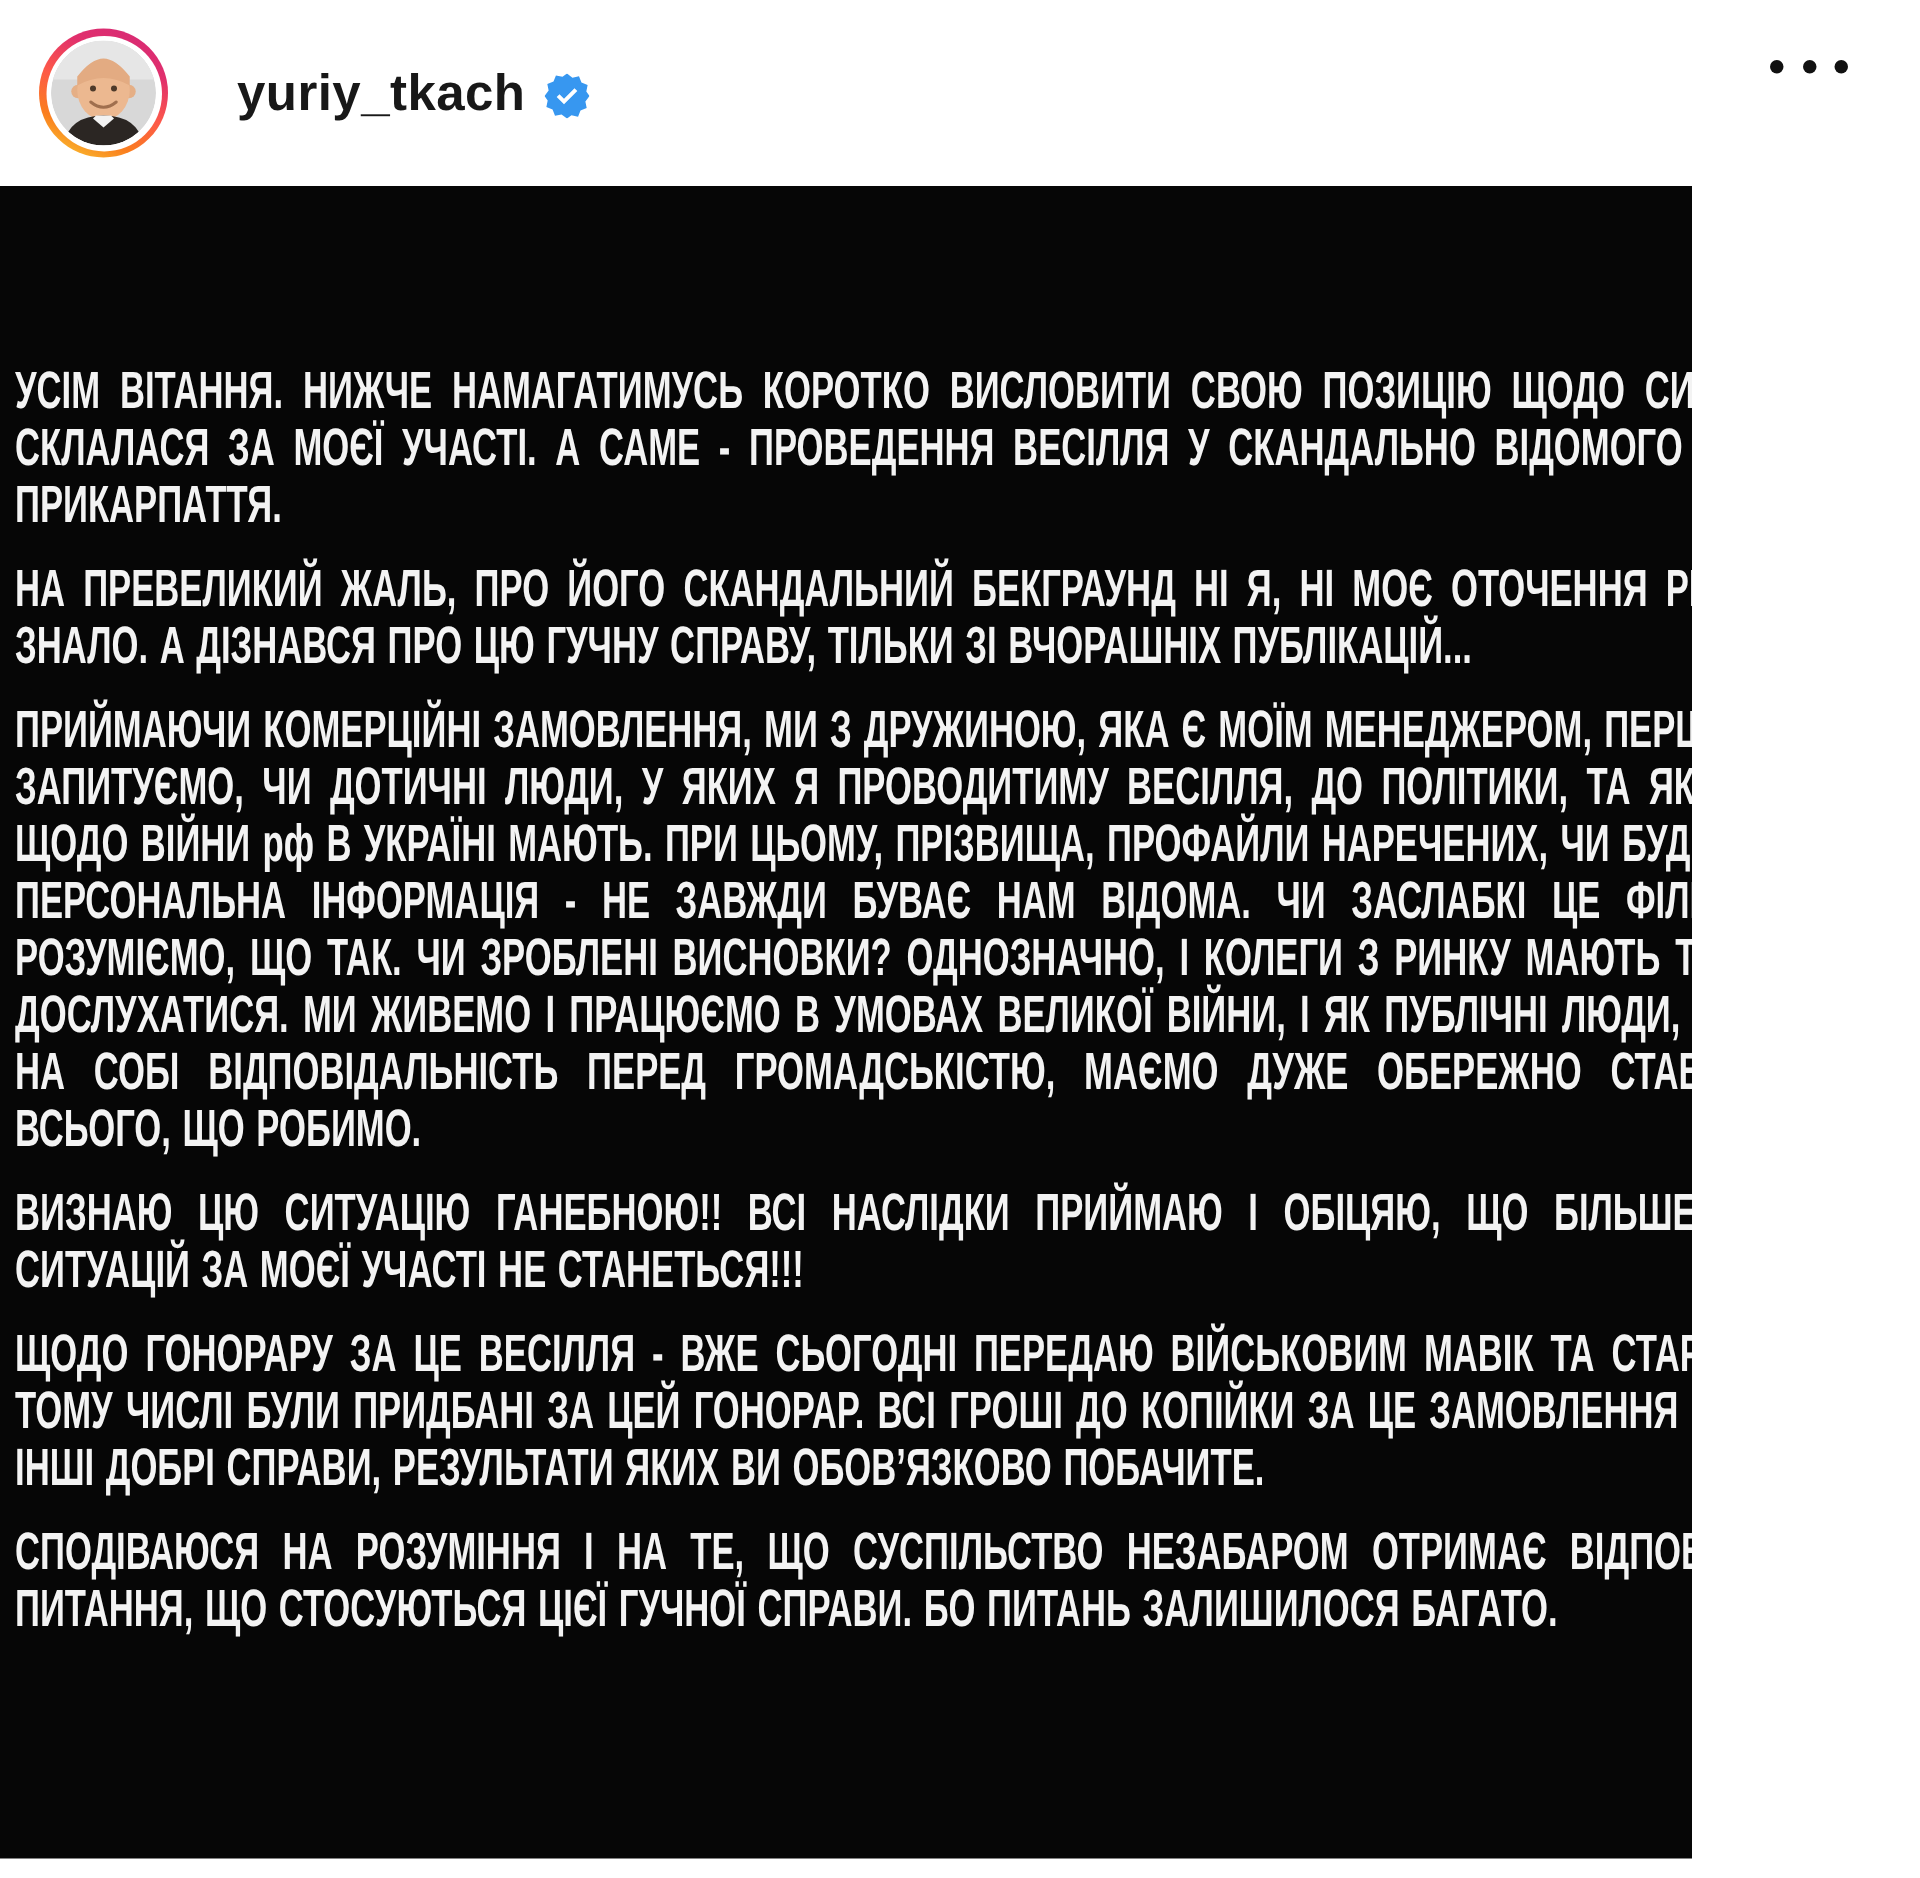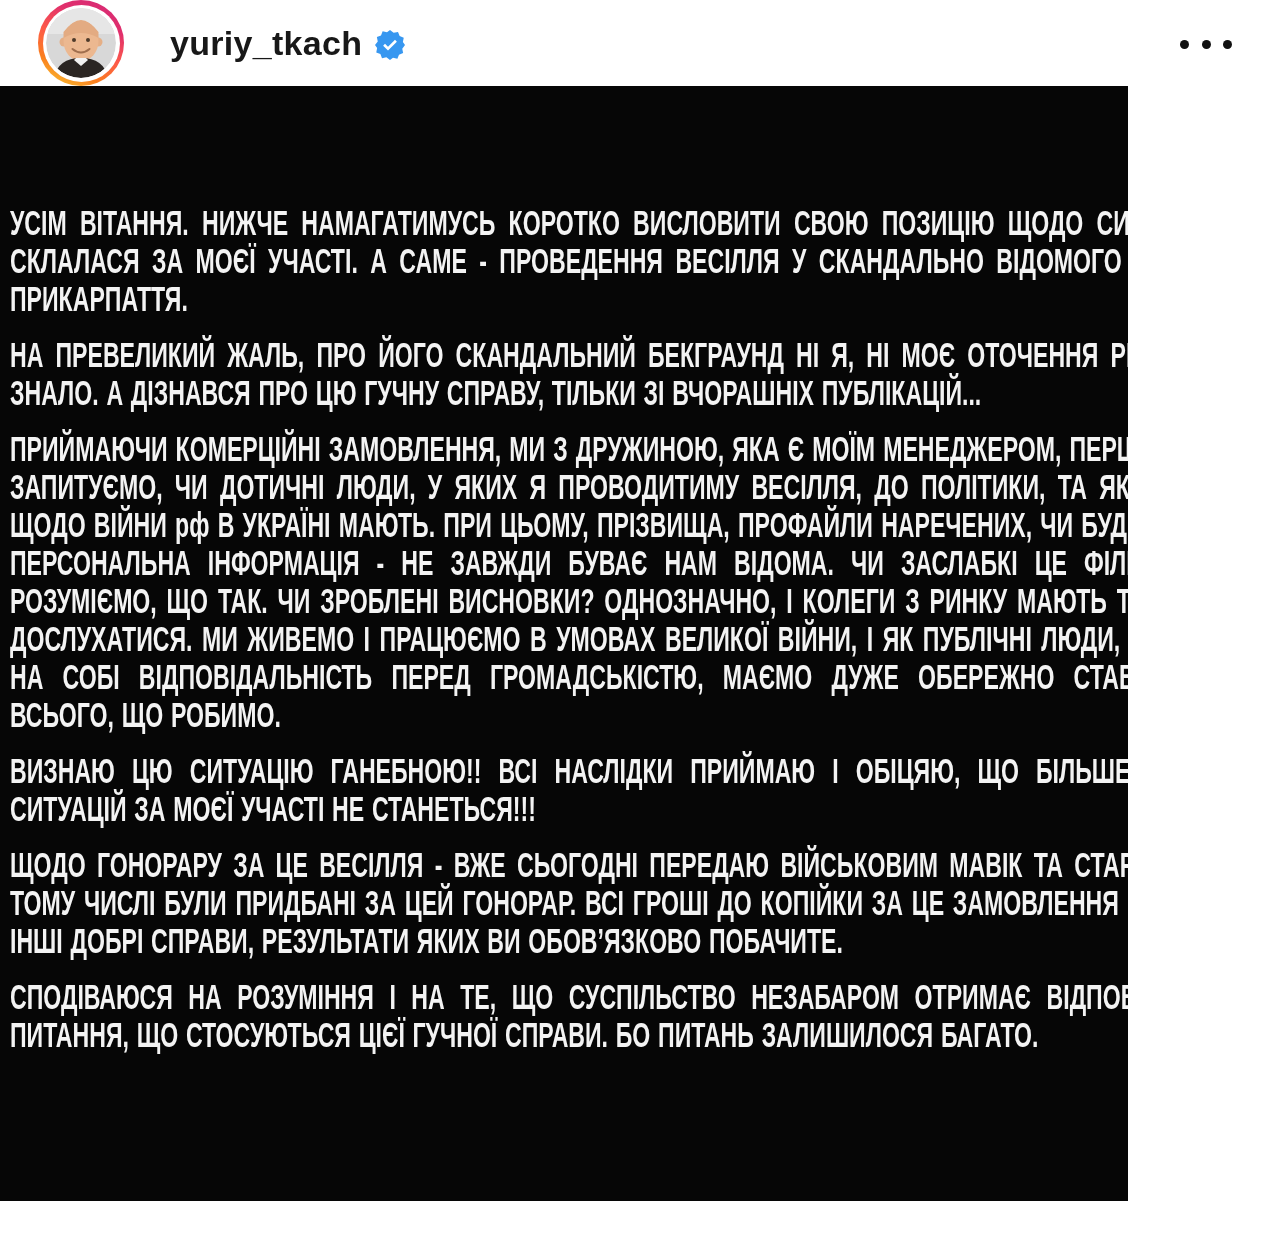--- a/index.html
+++ b/index.html
@@ -4,22 +4,22 @@
 <style>
   html,body { margin:0; padding:0; }
   body {
     width:1280px; height:1252px; background:#ffffff;
     font-family:"Liberation Sans", sans-serif;
     overflow:hidden; position:relative;
   }
 
   
   .post-header {
-    height:86px; background:#ffffff; position:relative;
-    display:flex; align-items:center;padding-left:12px;
+    height:124px; background:#ffffff; position:relative;
+    display:flex; align-items:center;
   }
   .story-ring {
     margin-left:26px; width:86px; height:86px; border-radius:50%;
     background:linear-gradient(205deg,#d62976 5%,#e1306c 28%,#fd5949 52%,#fa7e1e 75%,#f9ce34 98%);
     display:flex; align-items:center; justify-content:center;
     flex:0 0 auto; cursor:pointer;
   }
   .avatar-gap {
     width:77px; height:77px; border-radius:50%; background:#ffffff;
     display:flex; align-items:center; justify-content:center;

